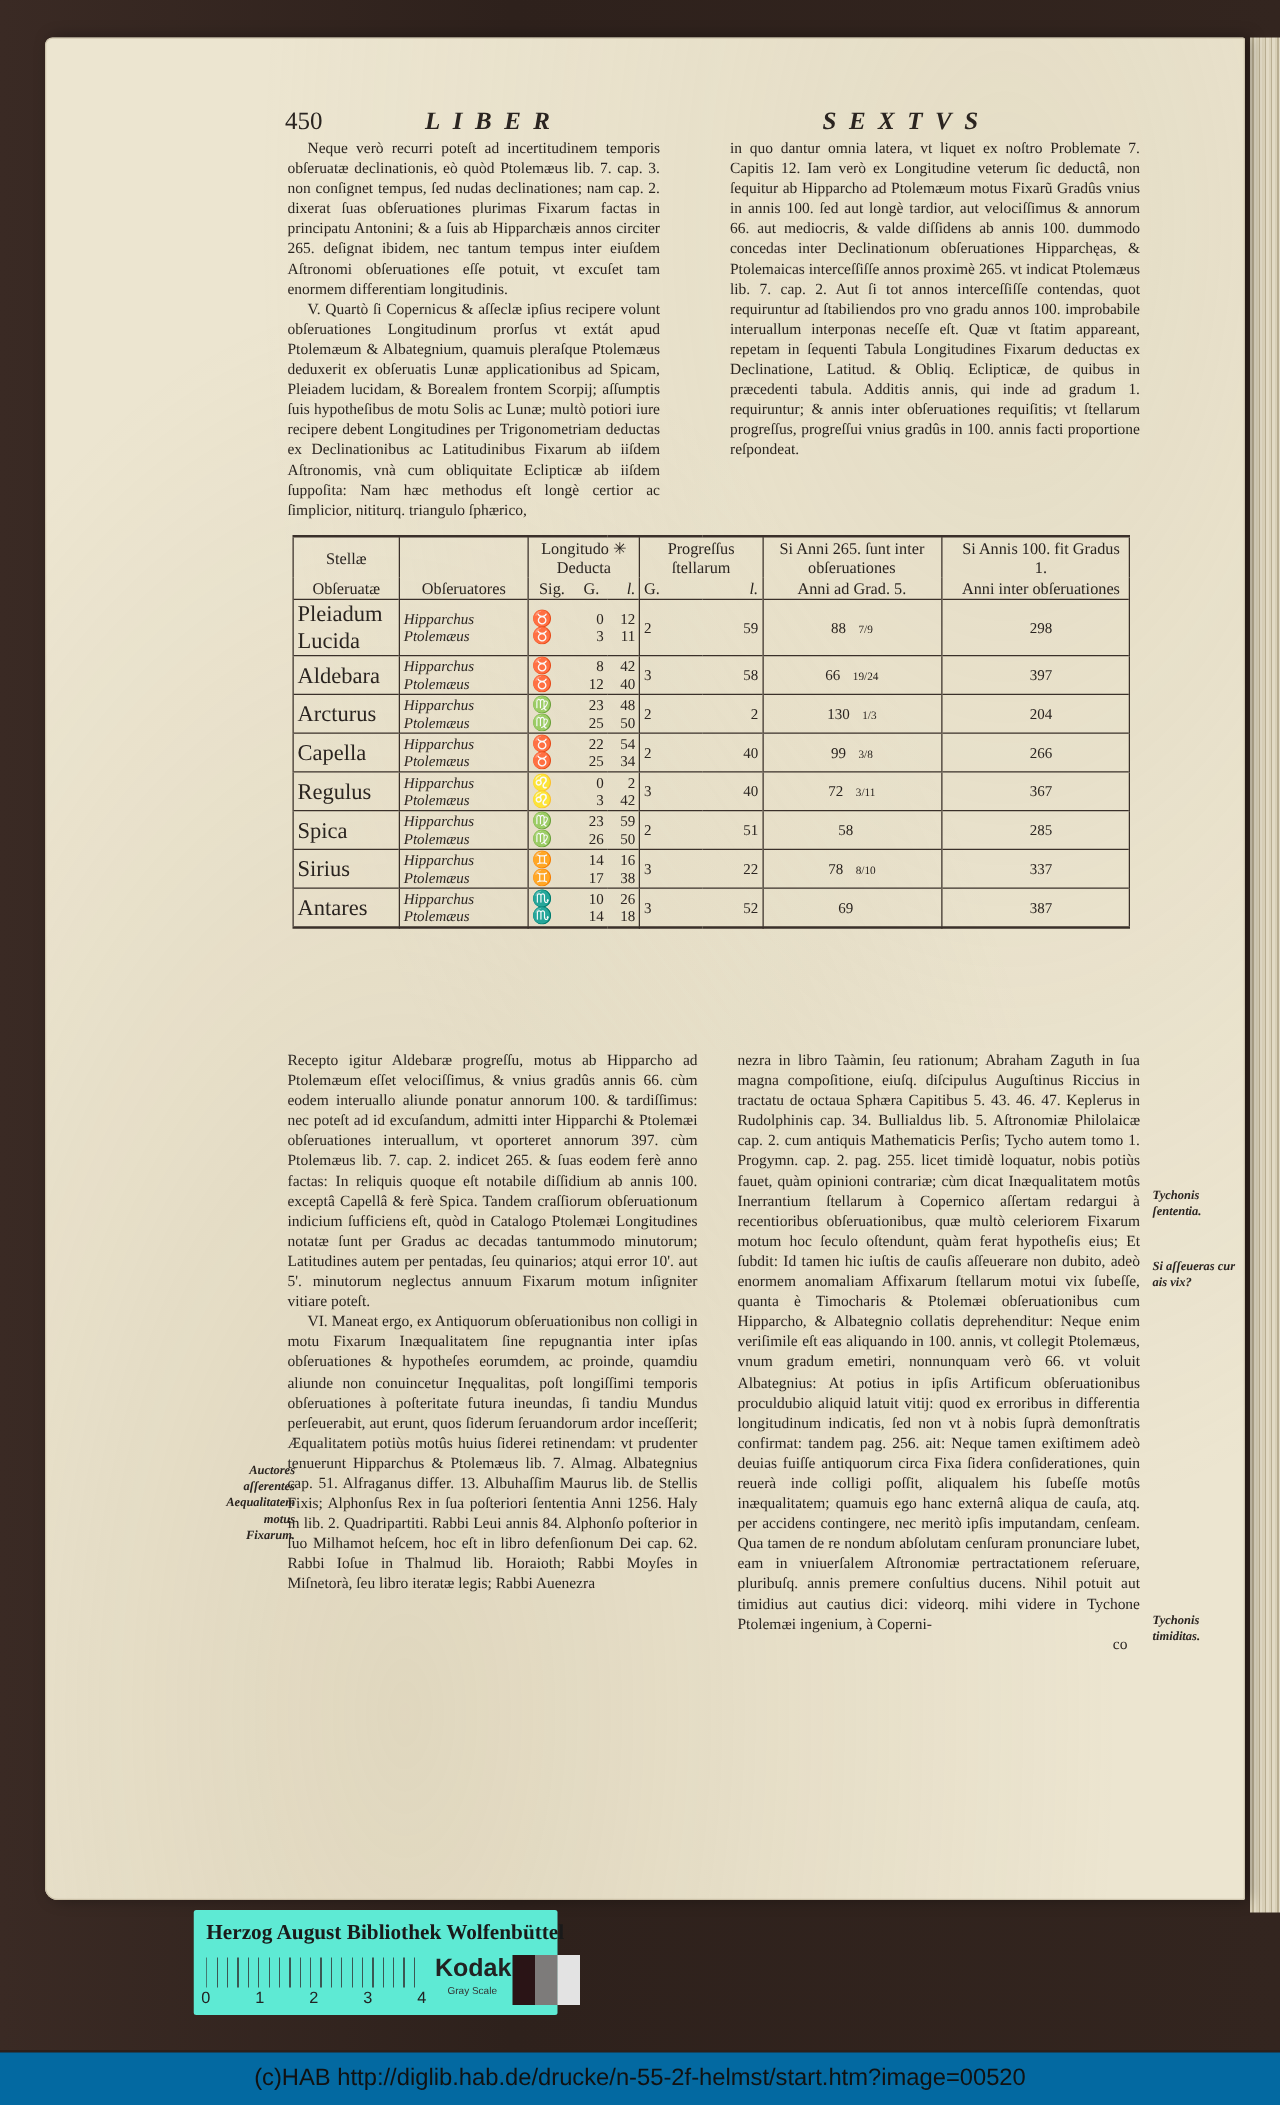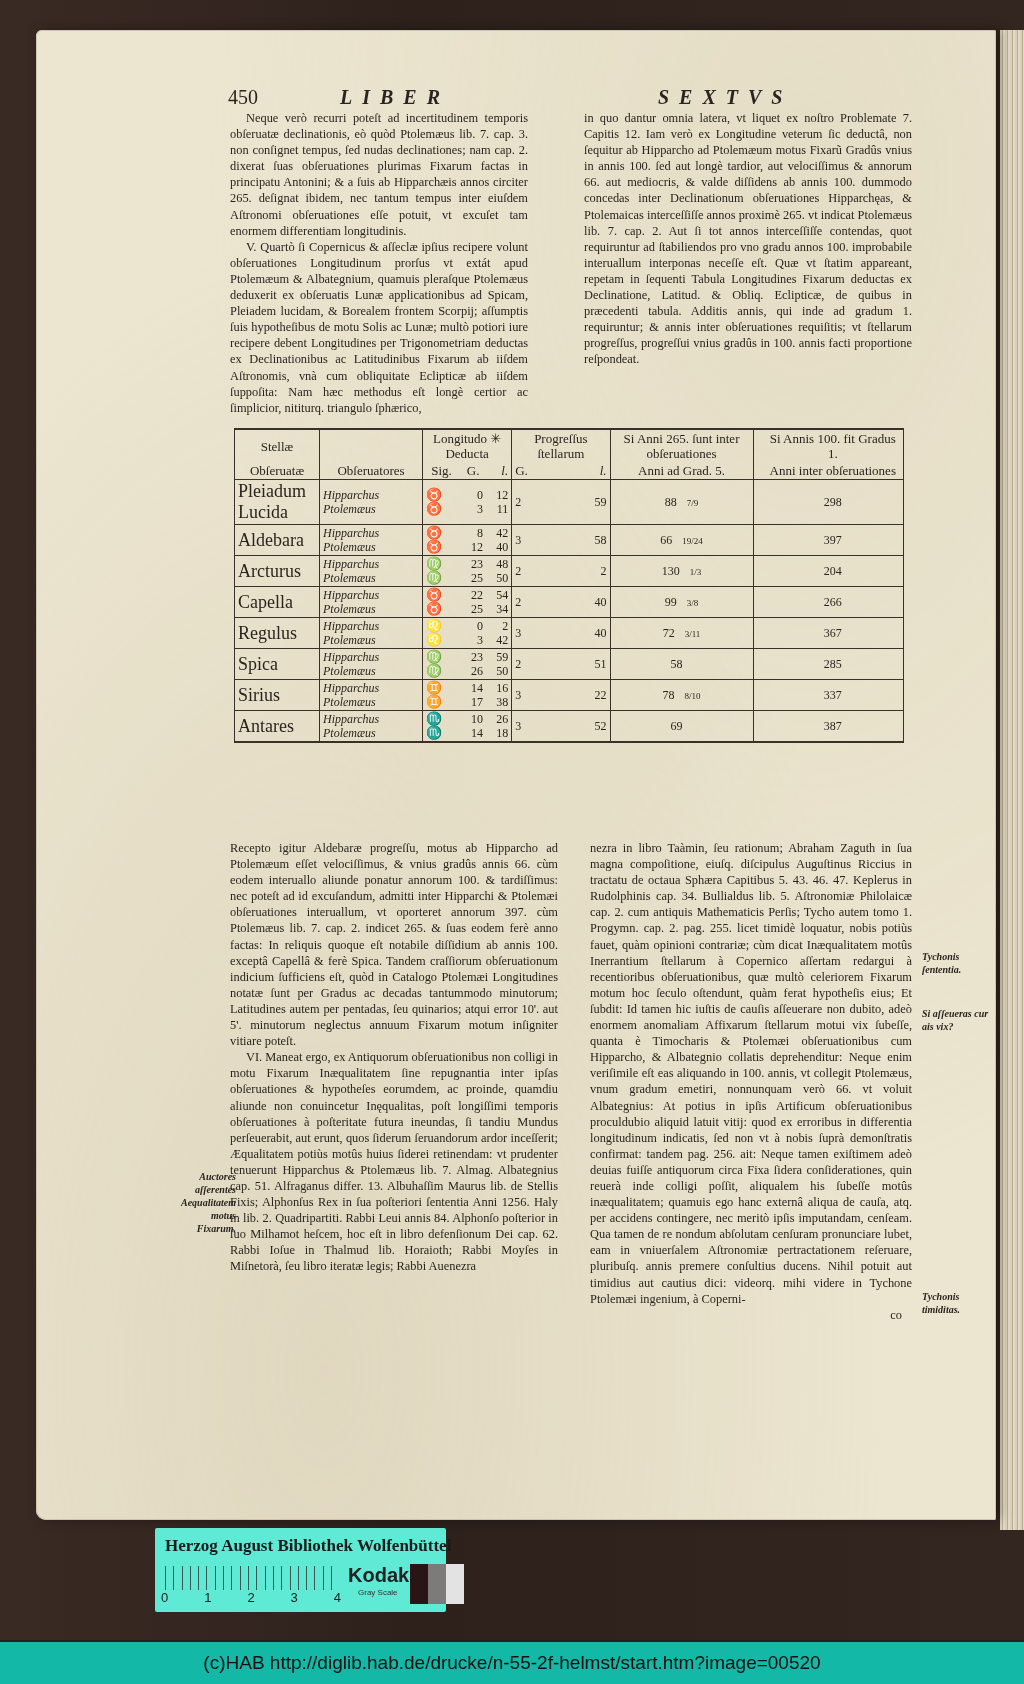--- a/index.html
+++ b/index.html
@@ -40,21 +40,21 @@
   .label-card{position:absolute;left:155px;top:1528px;width:291px;height:84px;background:#5eead4;border-radius:2px;}
   .lc-title{position:absolute;left:10px;top:8px;font-family:"Liberation Serif",serif;font-weight:bold;font-size:17px;color:#1a1a1a;white-space:nowrap;}
   .ruler{position:absolute;left:10px;top:38px;width:170px;height:24px;background:repeating-linear-gradient(90deg,#333 0 1px,transparent 1px 8.3px);opacity:.8;}
   .ruler-nums{position:absolute;left:6px;top:62px;width:180px;display:flex;justify-content:space-between;font-family:"Liberation Sans",sans-serif;font-size:13px;color:#222;}
   .kodak{position:absolute;left:193px;top:36px;font-family:"Liberation Sans",sans-serif;font-weight:bold;font-size:20px;color:#222;}
   .kodak-sub{position:absolute;left:203px;top:60px;font-family:"Liberation Sans",sans-serif;font-size:8px;color:#333;}
   .gray{position:absolute;top:36px;height:40px;width:18px;}
   .g1{left:255px;background:#2a1416;}
   .g2{left:273px;background:#7d7b7a;}
   .g3{left:291px;background:#e3e3e3;}
-  .footer{position:absolute;left:0;top:1642px;width:1024px;height:42px;background:#14b8a6;font-family:"Liberation Sans",sans-serif;font-size:19px;color:#111;text-align:center;line-height:42px;}
+  .footer{position:absolute;left:0;top:1642px;width:1024px;height:42px;background:#0369a1;font-family:"Liberation Sans",sans-serif;font-size:19px;color:#111;text-align:center;line-height:42px;}
 </style>
 </head>
 <body>
 
 <div class="scan-bg"></div>
 <div class="page-edge"></div>
 
 <div class="page"></div>
 
 <div class="header">

